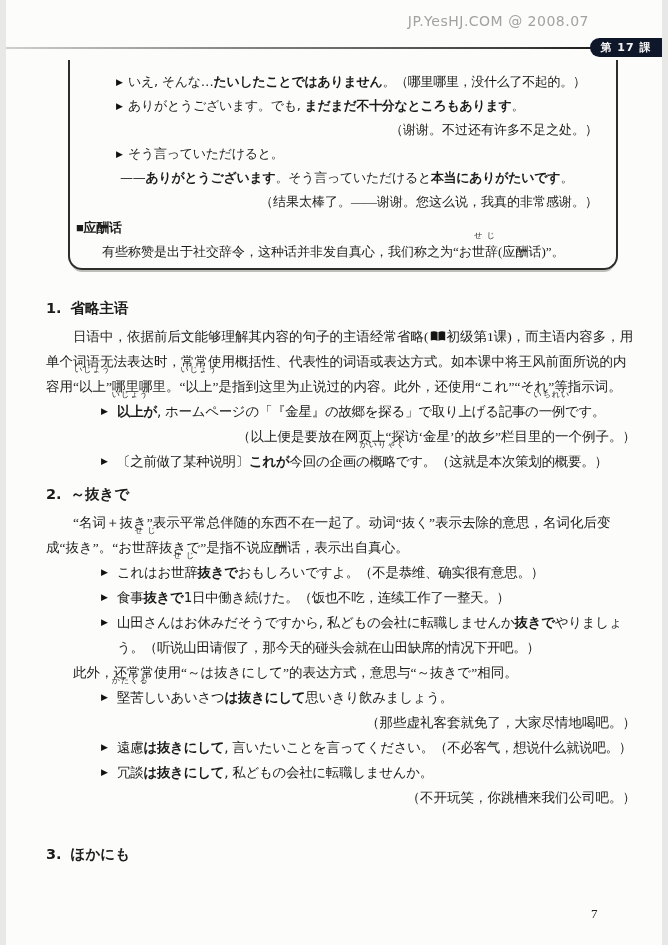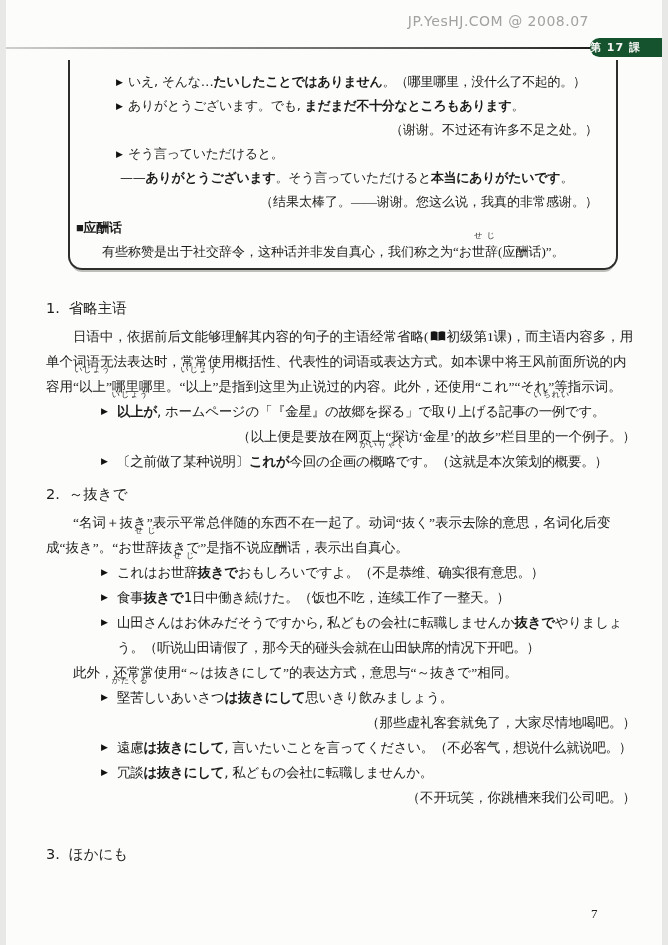--- a/index.html
+++ b/index.html
@@ -12,22 +12,22 @@
   .watermark {
     position:absolute; top:13px; right:73px;
     font-size:14px; color:#a2a2a2; letter-spacing:.5px;
   }
   .header-rule {
     position:absolute; top:47px; left:0; width:612px; height:2px;
     background:linear-gradient(90deg,#cfcfcb 0%,#8a8a86 35%,#3a3a38 85%,#111);
   }
   .lesson-tab {
     position:absolute; top:38px; right:0; width:72px; height:19px;
-    background:#14532d; border-radius:10px 0 0 10px;
-    color:#f4f4f2; font-size:11px; line-height:19px; text-align:left;
+    background:#0f172a; border-radius:10px 0 0 10px;
+    color:#f4f4f2; font-size:11px; line-height:19px; text-align:center;
     letter-spacing:1px; font-weight:bold;
   }
   
   .dialogue-box {
     position:absolute; left:62px; top:60px; width:550px; height:210px;
     border:2px solid #2d2d2b; border-top:none; border-radius:0 0 14px 14px;
     box-shadow:0 5px 0 -3px #bdbdb9;
     box-sizing:border-box; padding:10px 8px 0 0;
     font-size:13px; line-height:24px; letter-spacing:-.3px;
   }
@@ -42,21 +42,21 @@
   .dialogue-box .right { text-align:right; padding-right:10px; }
   .dialogue-box .note-title { padding-left:6px; margin-top:2px; }
   .dialogue-box .note-body { padding-left:6px; text-indent:2em; }
 
   .sections {
     position:absolute; left:40px; top:296px; width:590px;
     font-size:13.5px; line-height:25px; letter-spacing:-.3px;
   }
   .section + .section { margin-top:8px; }
   .section:last-child { margin-top:32px; }
-  .sec-heading { font-weight:normal; font-size:14.5px; margin-bottom:3px; letter-spacing:0; }
+  .sec-heading { font-weight:bold; font-size:14.5px; margin-bottom:3px; letter-spacing:0; }
   .sec-heading .sec-num { margin-right:9px; }
   .sections .bullet { padding-left:71px; }
   .sections .bullet .marker { left:55px; top:0; }
   .sections .para, .sections .plain { text-indent:2em; }
   .sections .right { text-align:right; }
 
   
   .para, .plain, .note-body, .right {
     font-family:"Liberation Serif","DejaVu Serif",serif; letter-spacing:0;
   }

